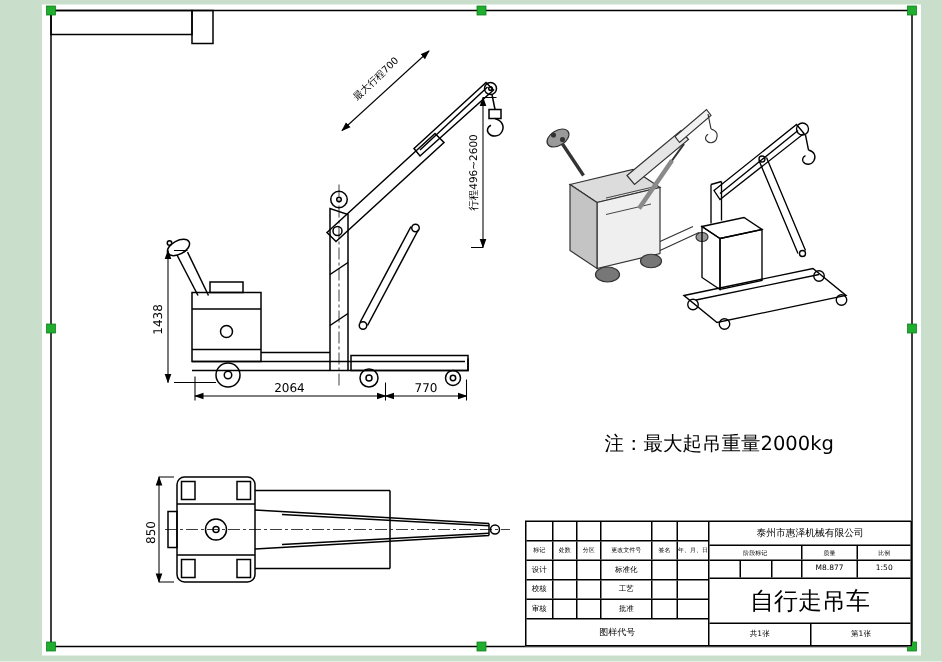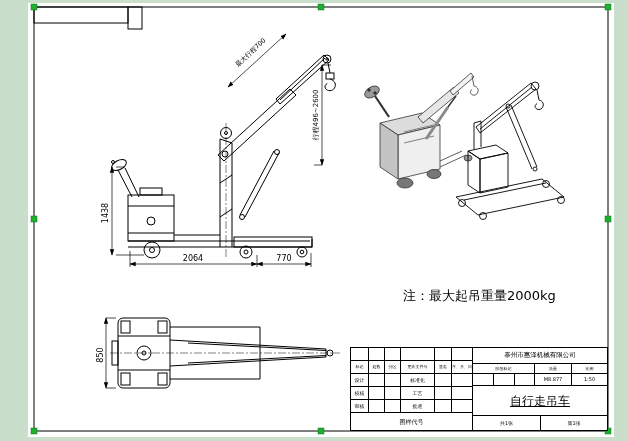--- a/index.html
+++ b/index.html
@@ -25,21 +25,21 @@
   .tb-row{display:flex;flex-direction:row;border-bottom:1px solid #000;}
   .tb-row:last-child{border-bottom:none;}
   .tb-cell{
     border-right:1px solid #000;display:flex;align-items:center;justify-content:center;
     overflow:hidden;white-space:nowrap;
   }
   .tb-cell:last-child{border-right:none;}
   .tb-hdr{font-size:4px;}
   .tb-sign{font-size:5px;}
   .tb-company{font-size:6.5px;}
-  .tb-title{font-size:12px;text-decoration:underline;}
+  .tb-title{font-size:16px;}
   .tb-val{font-size:5px;}
   .tb-code{font-size:6px;}
 </style>
 </head>
 <body>
 
 <div class="sheet">
   <svg width="586" height="434" viewBox="0 0 586 434">
     <defs>
       <marker id="arrow" viewBox="0 0 10 10" refX="9" refY="5" markerWidth="9" markerHeight="9" orient="auto-start-reverse">

